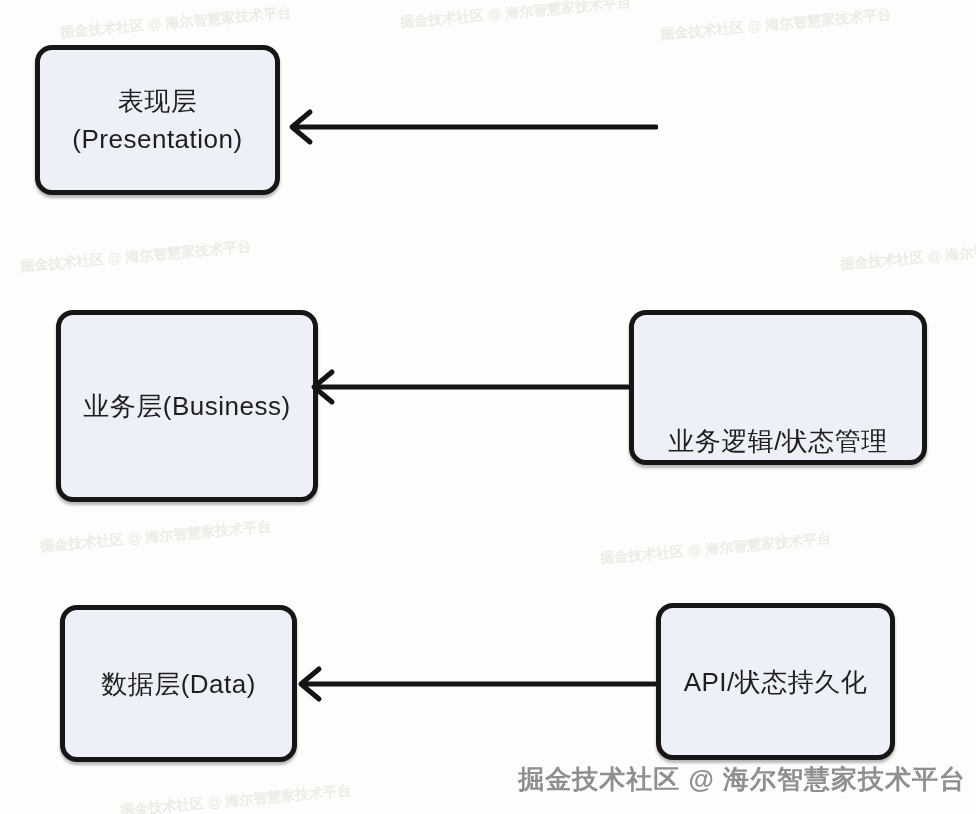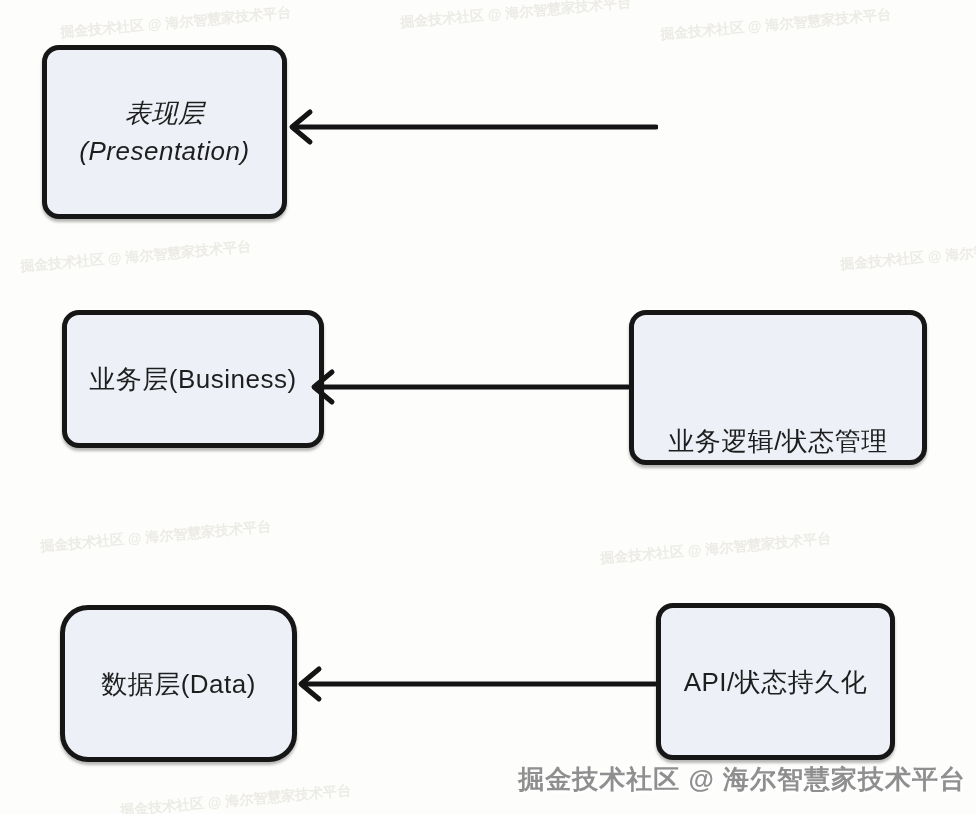--- a/index.html
+++ b/index.html
@@ -21,25 +21,25 @@
     display: flex;
     flex-direction: column;
     align-items: center;
     justify-content: center;
     text-align: center;
     color: #1e1e1e;
     font-size: 26px;
     line-height: 38px;
     letter-spacing: 0.5px;
   }
-  .box-presentation   { left: 42px;  top: 45px;  width: 245px; height: 174px; font-style: italic; }
+  .box-presentation   { left: 35px;  top: 45px;  width: 245px; height: 150px; }
   .box-components     { left: 656px; top: 47px;  width: 242px; height: 158px; }
-  .box-business       { left: 62px;  top: 310px; width: 262px; height: 138px; }
+  .box-business       { left: 56px;  top: 310px; width: 262px; height: 192px; }
   .box-business-logic { left: 629px; top: 310px; width: 298px; height: 155px; justify-content: flex-end; }
-  .box-data           { left: 60px;  top: 605px; width: 237px; height: 157px; border-radius: 28px; }
+  .box-data           { left: 60px;  top: 605px; width: 237px; height: 157px; }
   .box-api            { left: 656px; top: 603px; width: 239px; height: 157px; }
 
   .arrow { position: absolute; }
   .arrow-1 { left: 288px; top: 103px; }
   .arrow-2 { left: 310px; top: 363px; }
   .arrow-3 { left: 297px; top: 660px; }
 
   .watermark {
     position: absolute;
     top: 762px;

